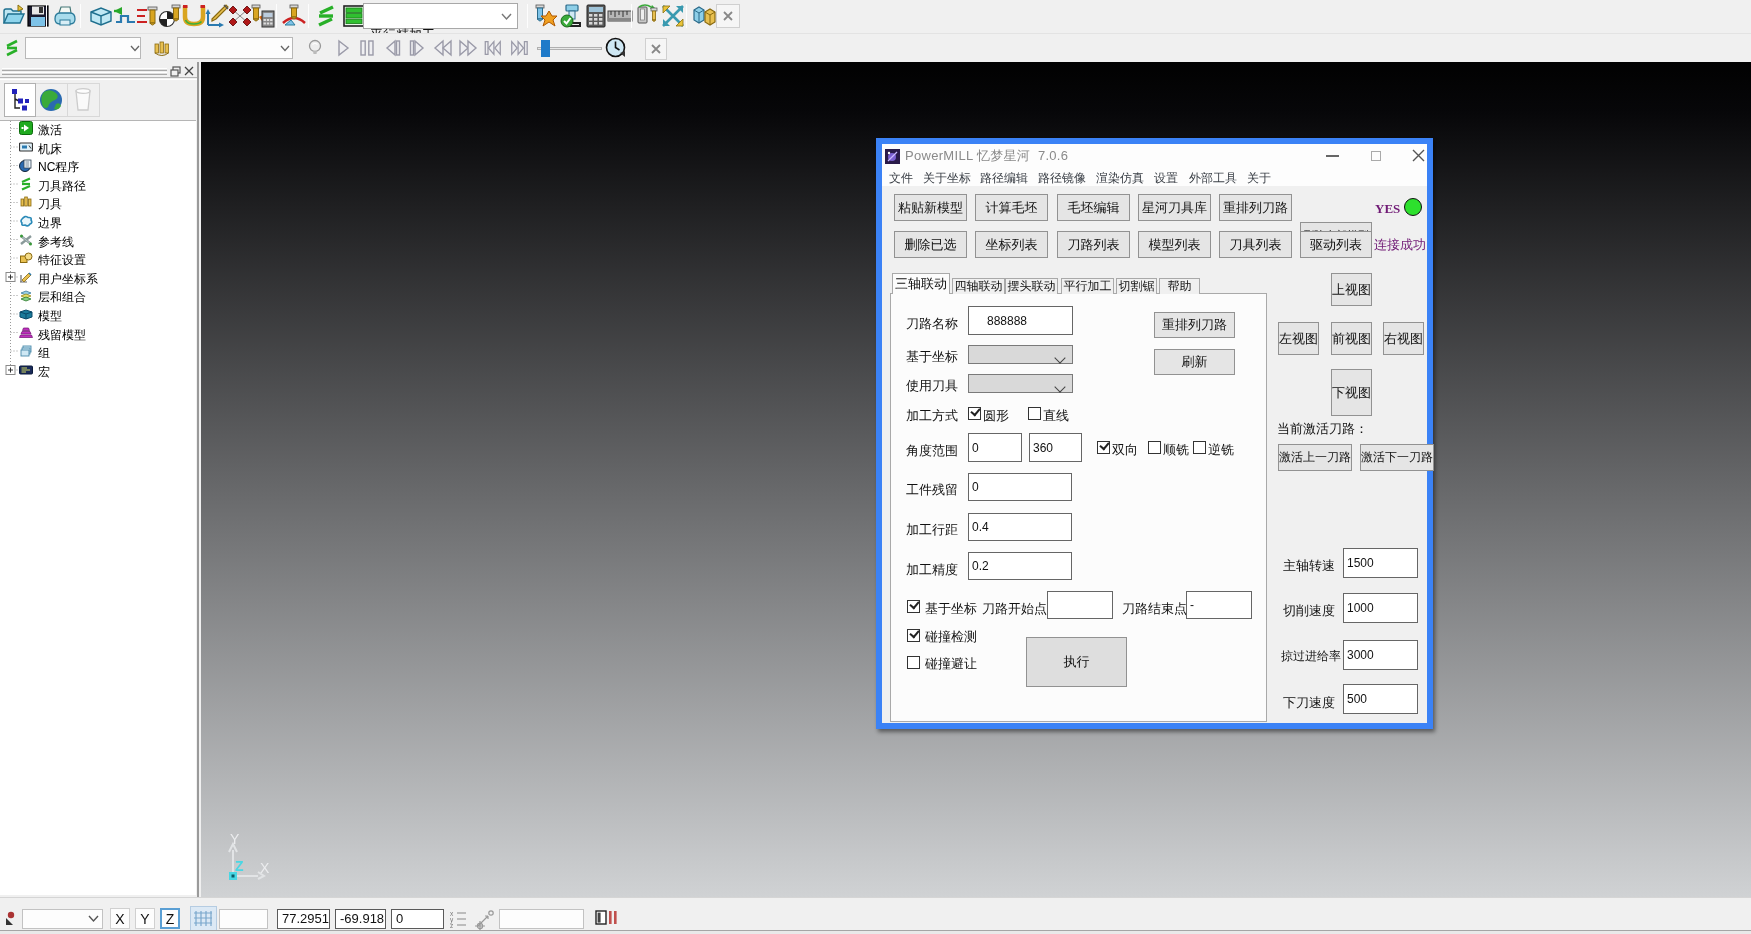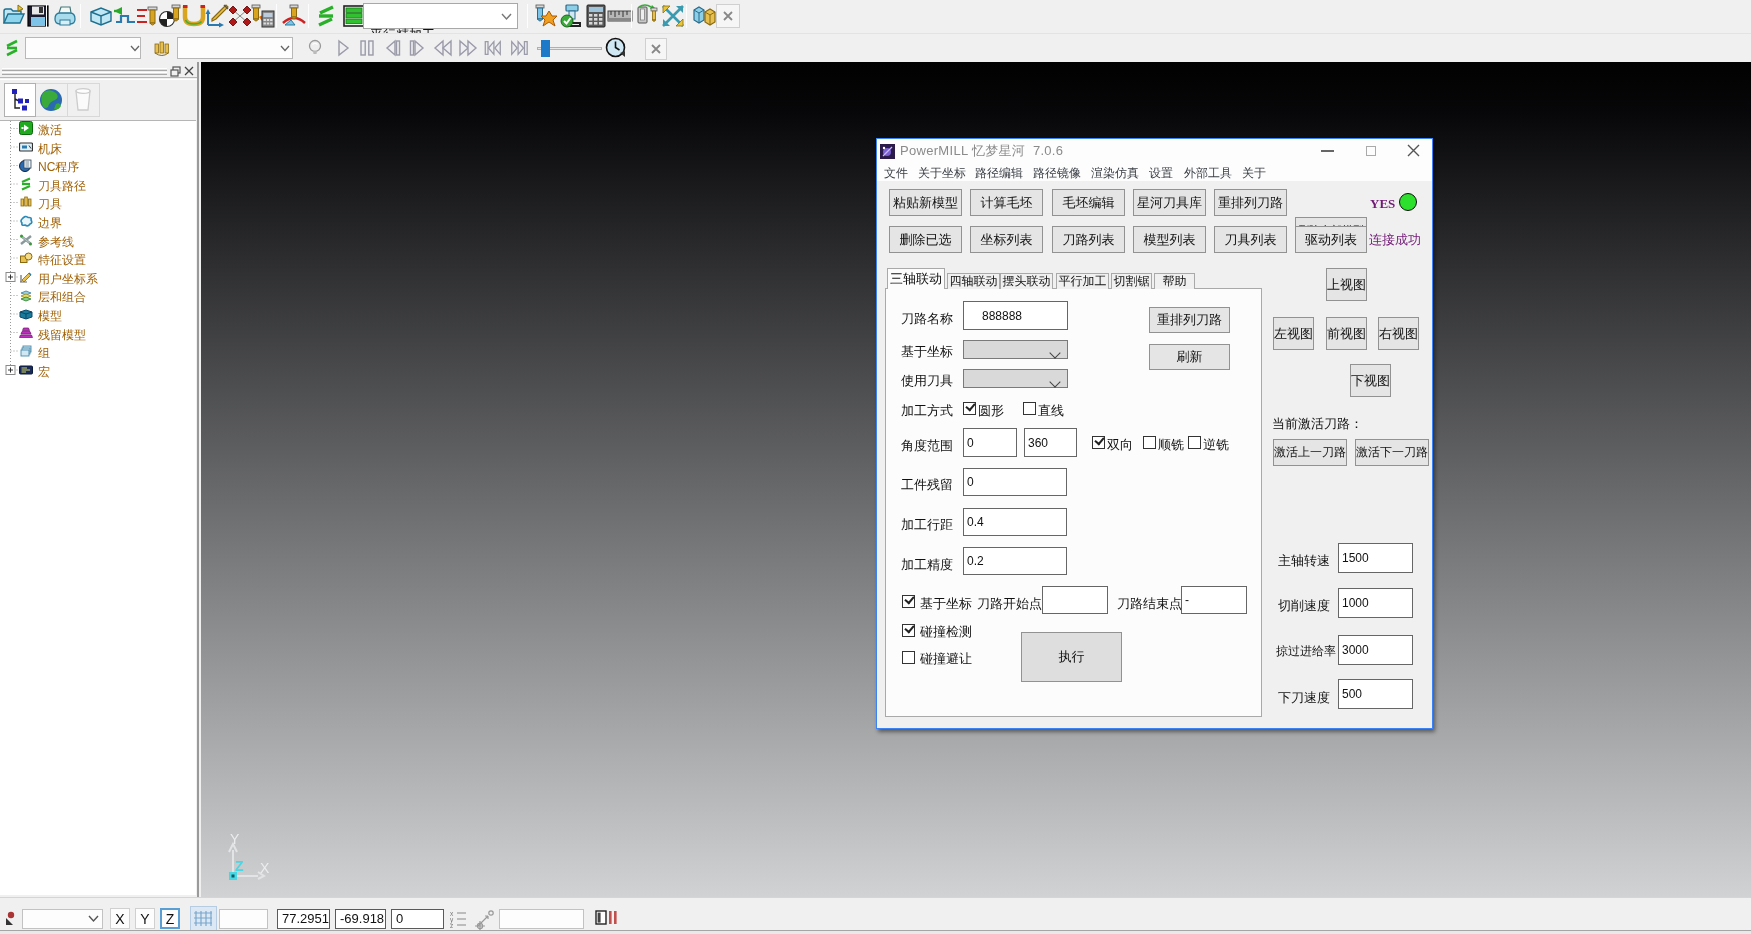--- a/index.html
+++ b/index.html
@@ -10,27 +10,27 @@
 #tb1 { left:0; top:0; width:1751px; height:33px; background:#f0f0f0; }
 #tb2 { left:0; top:33px; width:1751px; height:29px; background:#f0f0f0; border-top:1px solid #e3e3e3; }
 .sep { position:absolute; top:4px; width:1px; height:24px; background:#c8c8c8; border-right:1px solid #fdfdfd; }
 .ico { position:absolute; width:26px; height:26px; top:3px; }
 .ico svg { width:100%; height:100%; }
 .ico2 { position:absolute; width:20px; height:20px; top:4px; }
 .ico2 svg { width:100%; height:100%; }
 
 #lp { left:0; top:62px; width:199px; height:835px; background:#f0f0f0; border-right:2px solid #9a9a9a; }
 #lptree { position:absolute; left:0; top:58px; width:196px; height:775px; background:#ffffff; border-top:1px solid #b5b5b5; }
-.titem { position:absolute; left:38px; font-size:12px; color:#a16207; white-space:nowrap; }
+.titem { position:absolute; left:38px; font-size:12px; color:#000000; white-space:nowrap; }
 .ticon { position:absolute; left:19px; width:14px; height:14px; }
 
 #vp { left:201px; top:62px; width:1550px; height:835px;
   background:linear-gradient(180deg,#010101 0%,#070709 6%,#d0d2d4 100%); }
 
-#dlg { left:876px; top:138px; width:557px; height:591px; background:#f0f0f0; border:1px solid #3b82f6; box-shadow:2px 3px 4px rgba(0,0,0,0.45); }
+#dlg { left:876px; top:138px; width:557px; height:591px; background:#f0f0f0; border:6px solid #3b82f6; box-shadow:2px 3px 4px rgba(0,0,0,0.45); }
 #dlghead { position:absolute; left:0; top:0; width:100%; height:42px; background:#fdfdfd; }
 .btn { position:absolute; background:#e5e5e5; border:1px solid #929292; font-size:13px; color:#111;
   display:flex; align-items:center; justify-content:center; white-space:nowrap; }
 .inp { position:absolute; background:#fff; border:1px solid #666; font-size:12px; color:#111; padding-left:3px;
   display:flex; align-items:center; }
 .lbl { position:absolute; font-size:13px; color:#111; white-space:nowrap; }
 .cb { position:absolute; width:13px; height:13px; background:#fff; border:1px solid #333; }
 .cb.ck::after { content:""; position:absolute; left:2px; top:0px; width:7px; height:4px; border-left:2px solid #222; border-bottom:2px solid #222; transform:rotate(-50deg); }
 .combo { position:absolute; background:#d9d9d9; border:1px solid #7a7a7a; }
 .combo::after { content:""; position:absolute; right:8px; top:8px; width:7px; height:7px; border-right:1.6px solid #444; border-bottom:1.6px solid #444; transform:rotate(45deg); }
@@ -610,21 +610,21 @@
   <div class="lbl" style="left:43px;top:511px;">碰撞避让</div>
   <div class="btn" style="left:144px;top:493px;width:101px;height:50px;background:#dedede;">执行</div>
 
   <div class="btn" style="left:272px;top:168px;width:81px;height:26px;"> </div>
   <div class="btn" style="left:272px;top:168px;width:81px;height:26px;">重排列刀路</div>
   <div class="btn" style="left:272px;top:205px;width:81px;height:26px;">刷新</div>
   <div class="btn" style="left:449px;top:129px;width:41px;height:33px;">上视图</div>
   <div class="btn" style="left:396px;top:178px;width:41px;height:33px;">左视图</div>
   <div class="btn" style="left:449px;top:178px;width:41px;height:33px;">前视图</div>
   <div class="btn" style="left:501px;top:178px;width:41px;height:33px;">右视图</div>
-  <div class="btn" style="left:449px;top:225px;width:41px;height:33px;margin-left:24px;">下视图</div>
+  <div class="btn" style="left:449px;top:225px;width:41px;height:47px;">下视图</div>
   <div class="lbl" style="left:395px;top:276px;">当前激活刀路：</div>
   <div class="btn" style="left:396px;top:300px;width:74px;height:27px;font-size:12px;">激活上一刀路</div>
   <div class="btn" style="left:478px;top:300px;width:74px;height:27px;font-size:12px;">激活下一刀路</div>
   <div class="lbl" style="left:401px;top:413px;">主轴转速</div>
   <div class="inp" style="left:461px;top:404px;width:75px;height:30px;">1500</div>
   <div class="lbl" style="left:401px;top:458px;">切削速度</div>
   <div class="inp" style="left:461px;top:449px;width:75px;height:30px;">1000</div>
   <div class="lbl" style="left:399px;top:504px;font-size:12px;">掠过进给率</div>
   <div class="inp" style="left:461px;top:496px;width:75px;height:30px;">3000</div>
   <div class="lbl" style="left:401px;top:550px;">下刀速度</div>

